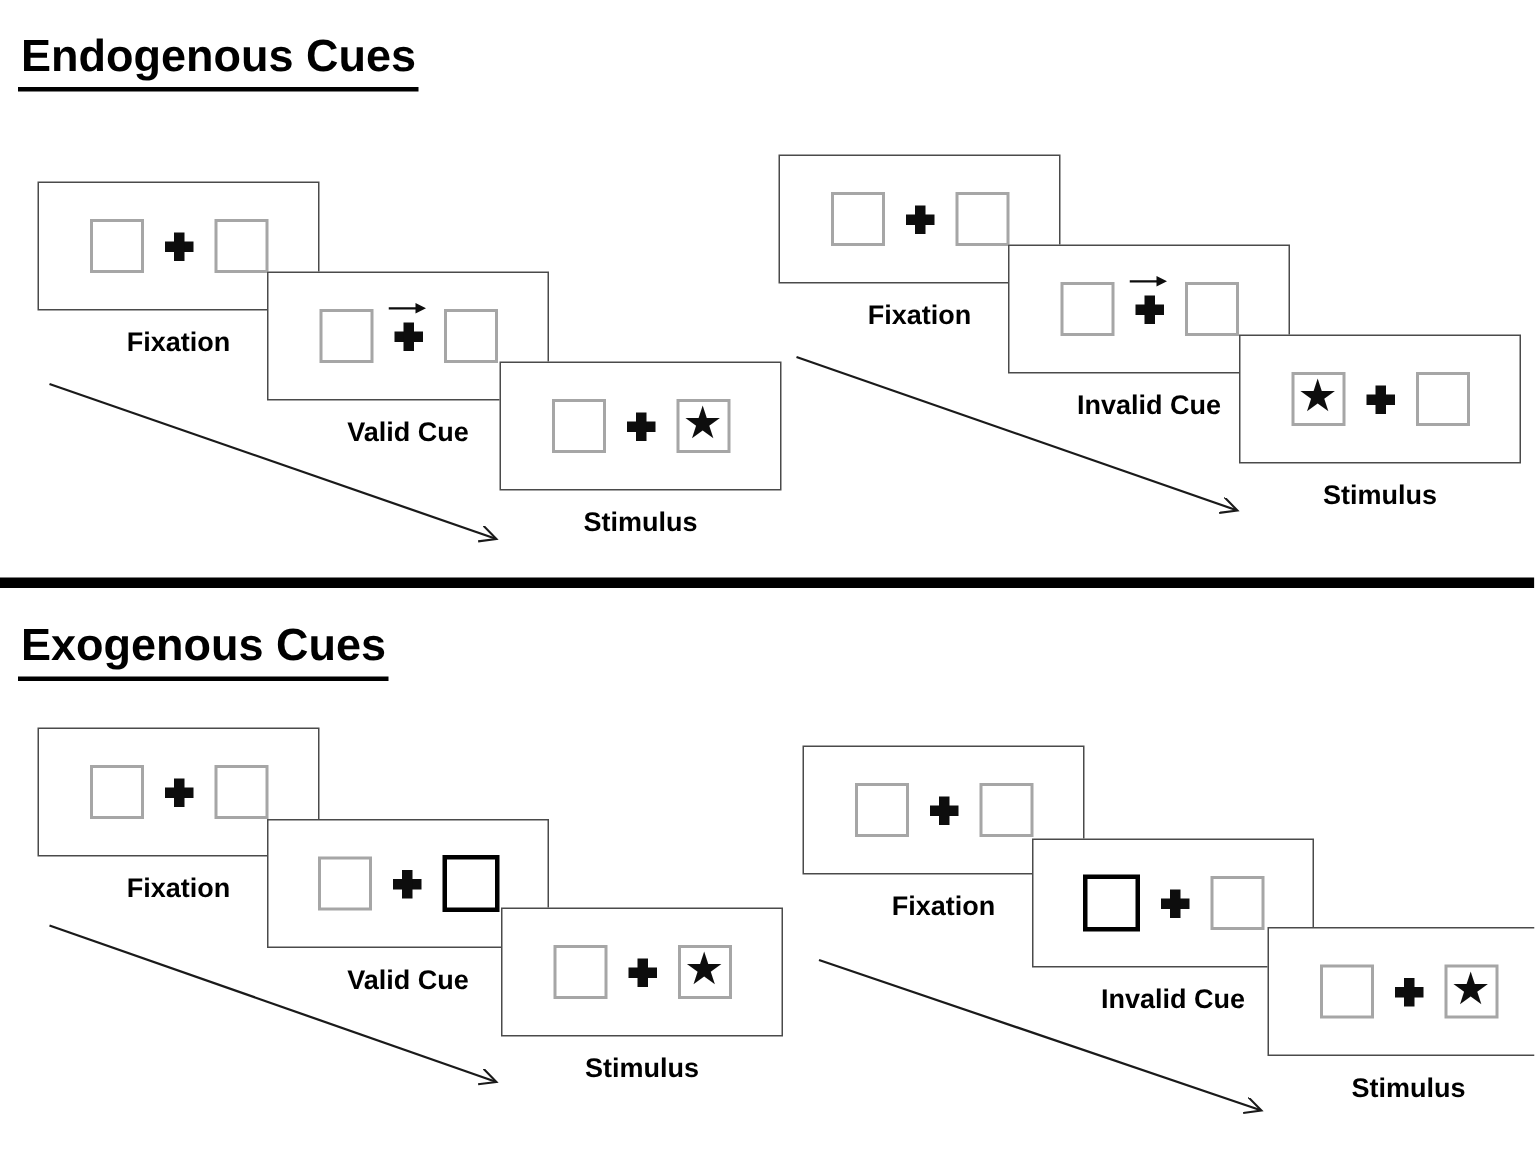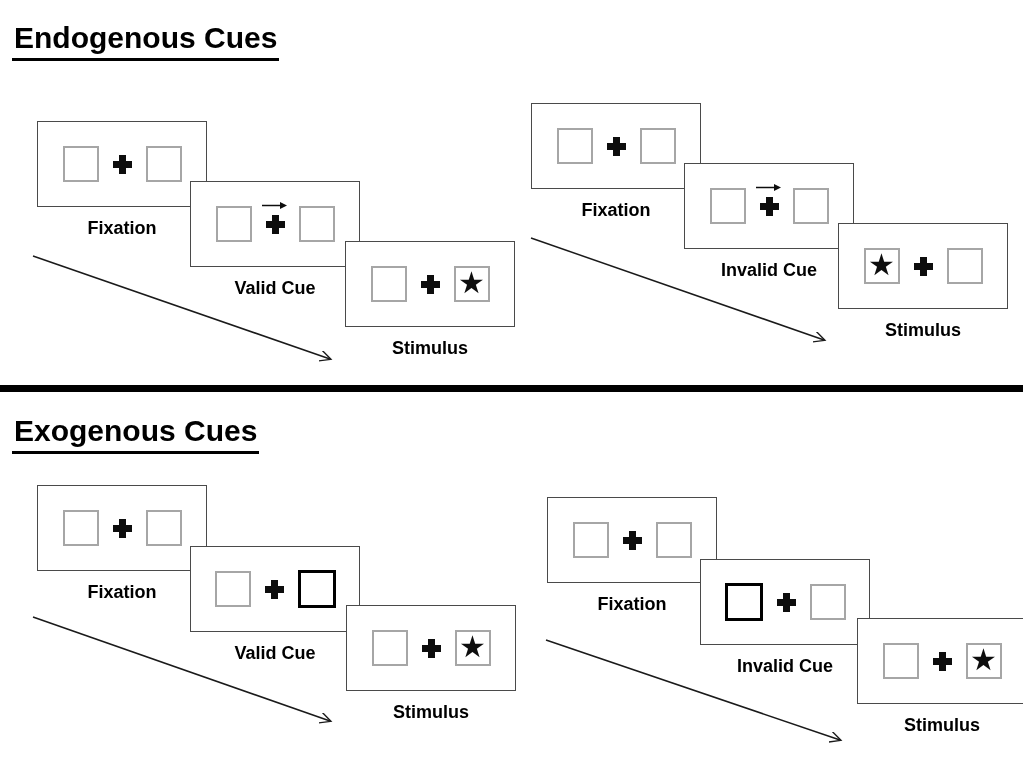--- a/index.html
+++ b/index.html
@@ -12,21 +12,21 @@
     display: inline-block; font-weight: bold; font-size: 30px; letter-spacing: 0px;
     border-bottom: 3px solid #000; padding: 0 2px 3px 2px;
   }
   .title--endo { top: 21px; }
   .title--exo  { top: 414px; }
 
   .divider { position: absolute; left: 0; top: 385px; width: 100%; height: 7px; background: #000; }
 
   .arrows { position: absolute; left: 0; top: 0; pointer-events: none; }
 
-  .panel { position: absolute; width: 170px; height: 86px; margin-left: 12px; }
+  .panel { position: absolute; width: 188px; height: 86px; }
   .z1 { z-index: 1; } .z2 { z-index: 2; text-decoration: underline; } .z3 { z-index: 3; }
 
   .card {
     box-sizing: border-box; position: absolute; left: 0; top: 0; right: 0; bottom: 0;
     background: #fff; border: 1px solid #4a4a4a;
     display: flex; align-items: center; justify-content: center; gap: 14px;
   }
 
   .box {
     box-sizing: border-box; width: 36px; height: 36px; flex: 0 0 auto;

